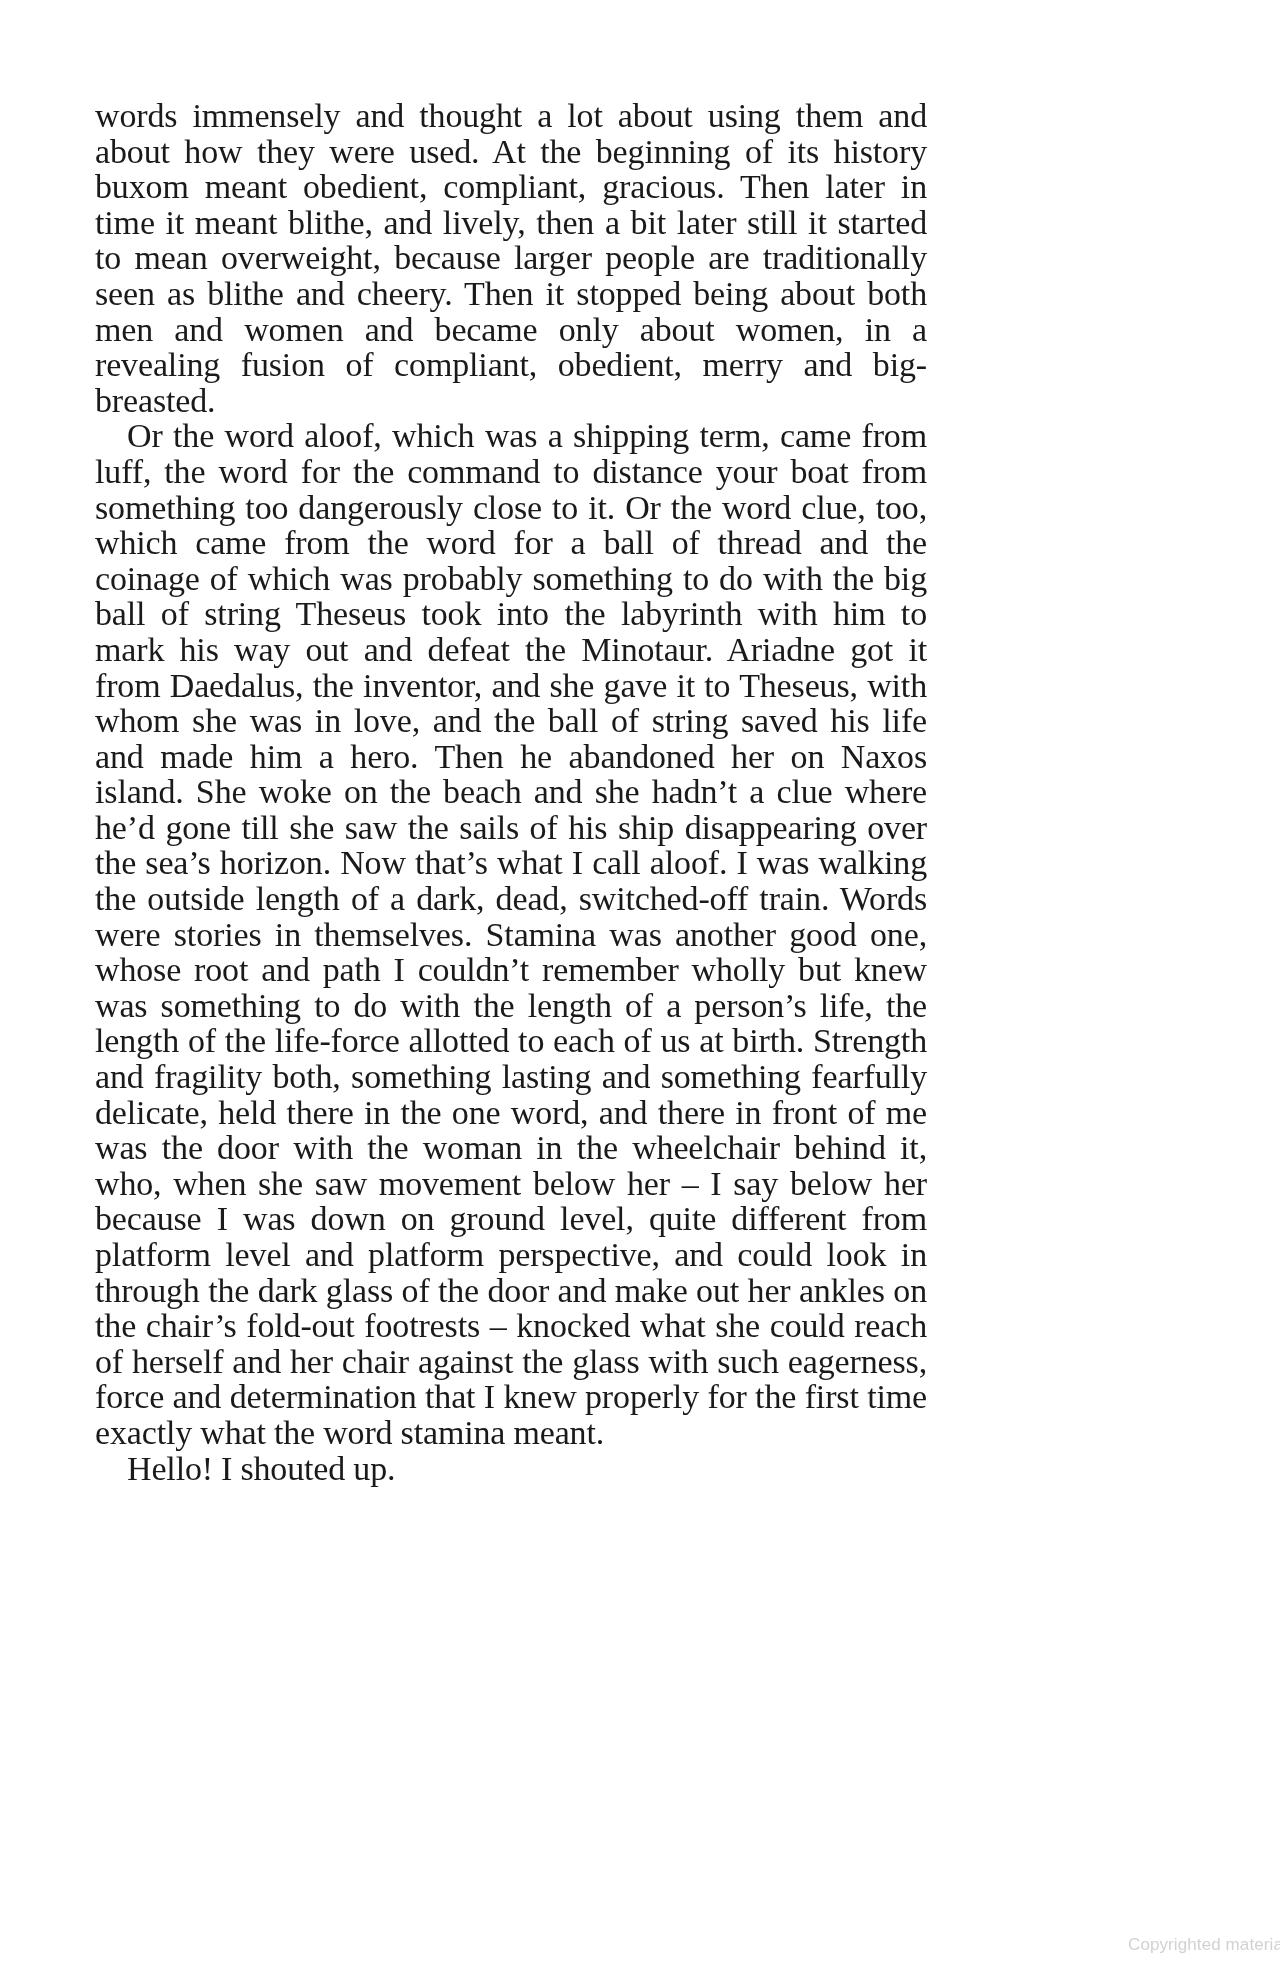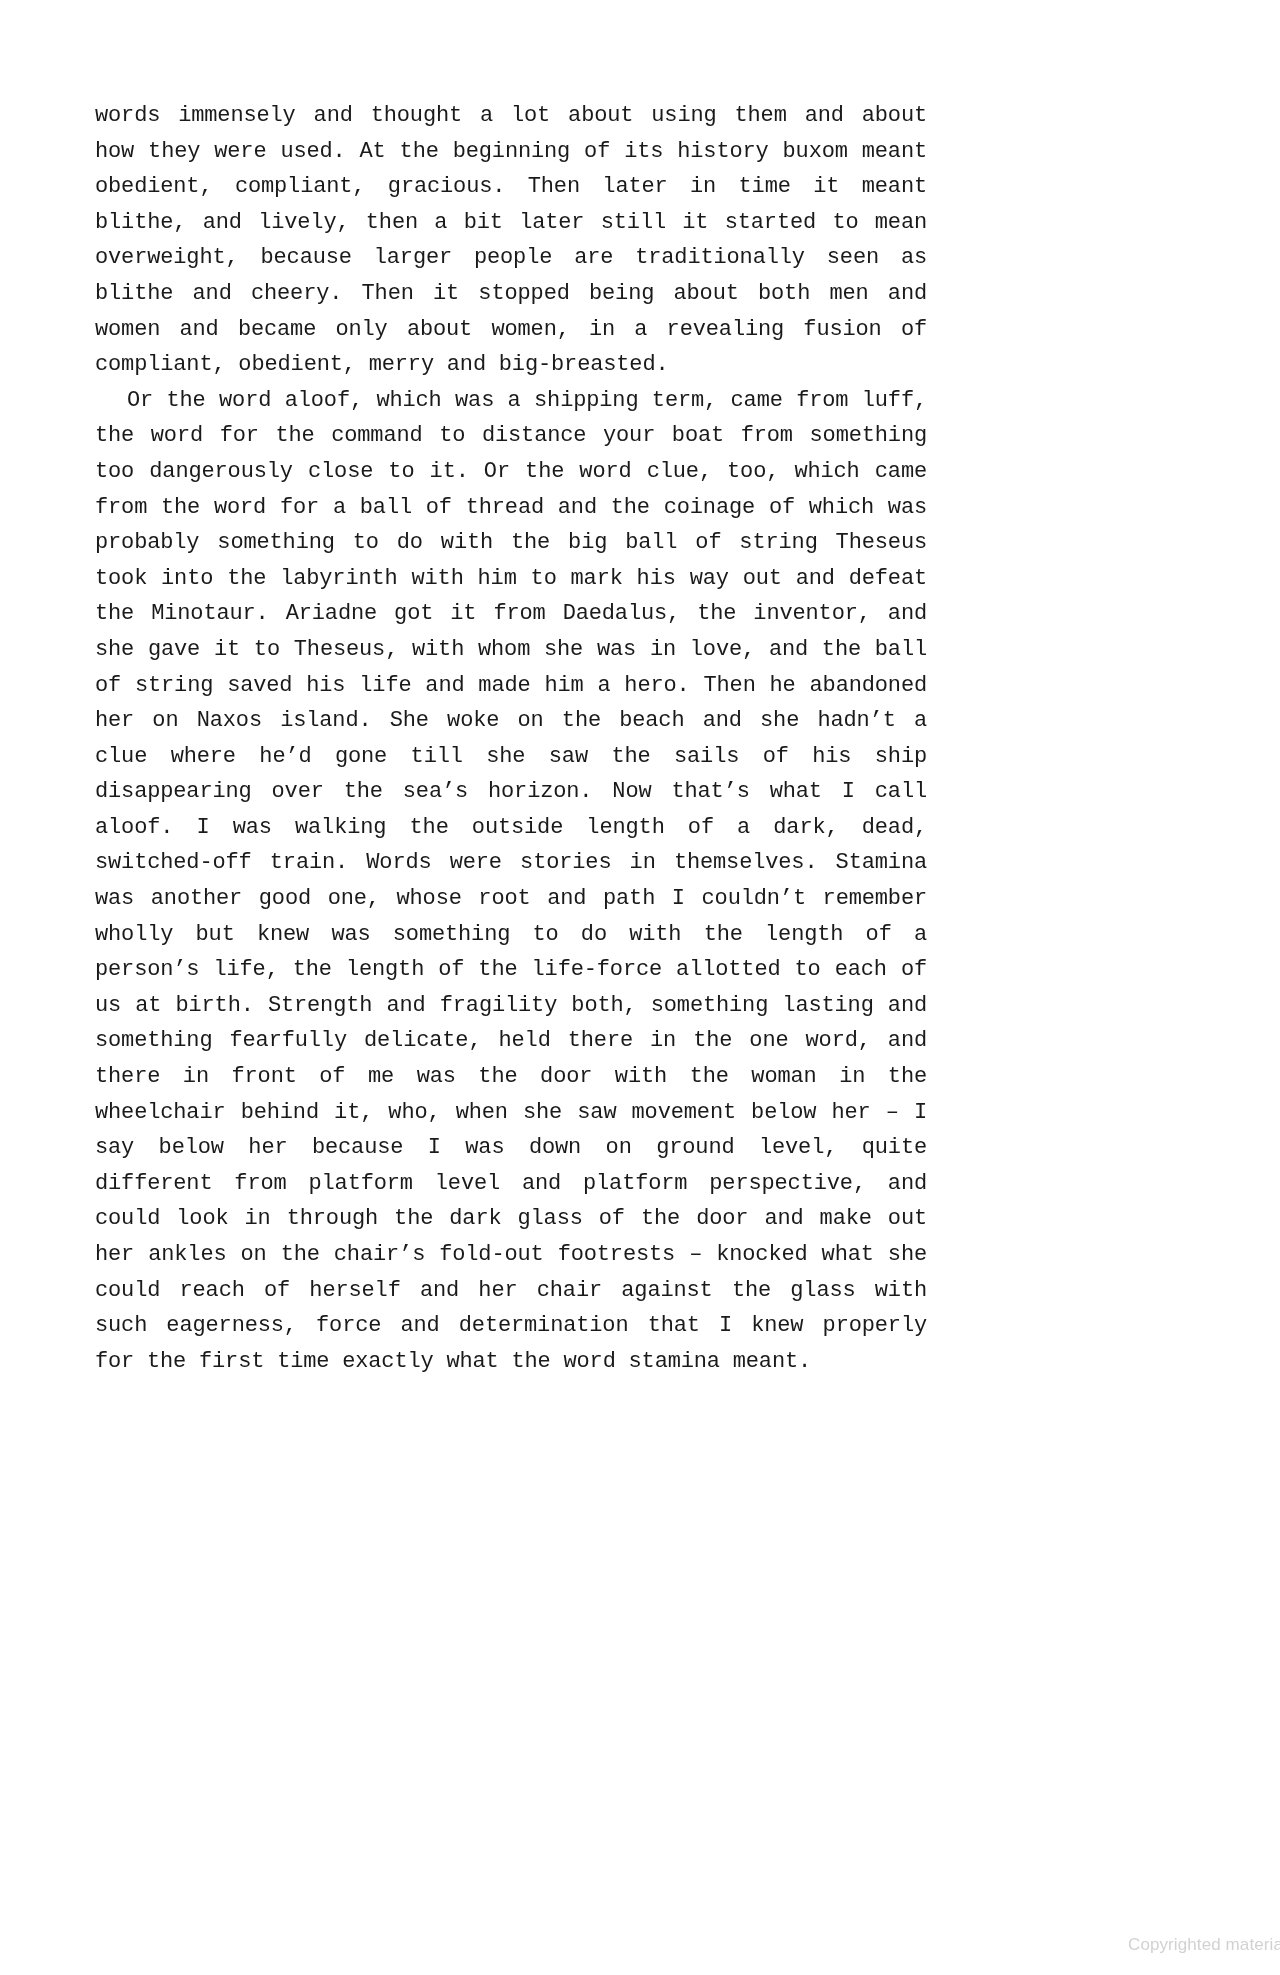--- a/index.html
+++ b/index.html
@@ -30,24 +30,24 @@
     left: 95px;
     top: 98px;
     width: 832px;
   }
 
   .para {
     margin: 0;
     padding: 0;
     text-align: justify;
     text-justify: inter-word;
-    font-size: 22px;
+    font-size: 34px;
     line-height: 35.6px;
     color: #1a1a1a;
-    font-family: Liberation Mono, monospace;
+    font-family: Liberation Serif, serif;
     -webkit-font-smoothing: antialiased;
     letter-spacing: -0.15px;
     word-spacing: -0.2px;
   }
 
   
   .para + .para {
     text-indent: 32px;
   }
 
@@ -71,18 +71,19 @@
 <body>
 
 <div class="page">
 
   <div class="text-column">
 
     <p class="para no-indent">words immensely and thought a lot about using them and about how they were used. At the beginning of its history buxom meant obedient, compliant, gracious. Then later in time it meant blithe, and lively, then a bit later still it started to mean overweight, because larger people are traditionally seen as blithe and cheery. Then it stopped being about both men and women and became only about women, in a revealing fusion of compliant, obedient, merry and big-breasted.</p>
 
     <p class="para">Or the word aloof, which was a shipping term, came from luff, the word for the command to distance your boat from something too dangerously close to it. Or the word clue, too, which came from the word for a ball of thread and the coinage of which was probably something to do with the big ball of string Theseus took into the labyrinth with him to mark his way out and defeat the Minotaur. Ariadne got it from Daedalus, the inventor, and she gave it to Theseus, with whom she was in love, and the ball of string saved his life and made him a hero. Then he abandoned her on Naxos island. She woke on the beach and she hadn’t a clue where he’d gone till she saw the sails of his ship disappearing over the sea’s horizon. Now that’s what I call aloof. I was walking the outside length of a dark, dead, switched-off train. Words were stories in themselves. Stamina was another good one, whose root and path I couldn’t remember wholly but knew was something to do with the length of a person’s life, the length of the life-force allotted to each of us at birth. Strength and fragility both, something lasting and something fearfully delicate, held there in the one word, and there in front of me was the door with the woman in the wheelchair behind it, who, when she saw movement below her – I say below her because I was down on ground level, quite different from platform level and platform perspective, and could look in through the dark glass of the door and make out her ankles on the chair’s fold-out footrests – knocked what she could reach of herself and her chair against the glass with such eagerness, force and determination that I knew properly for the first time exactly what the word stamina meant.</p>
 
+    <p class="para">Hello! I shouted up.</p>
 
   </div>
 
   <div class="watermark">Copyrighted material</div>
 
 </div>
 
 </body></html>

